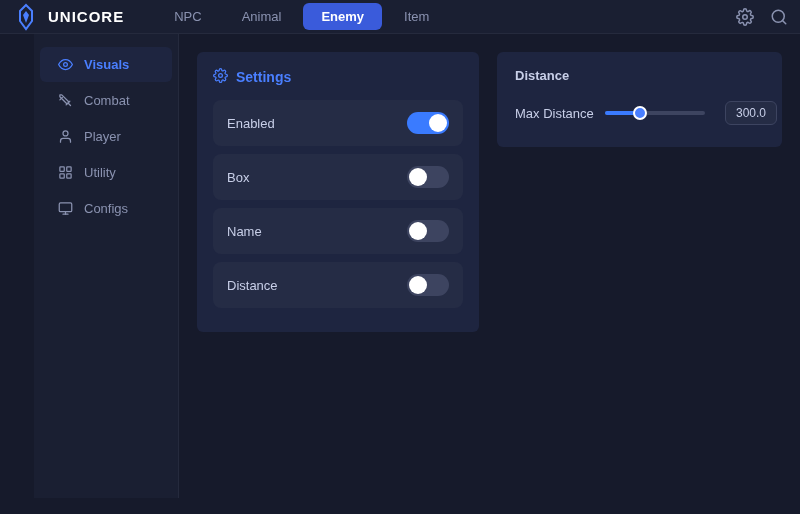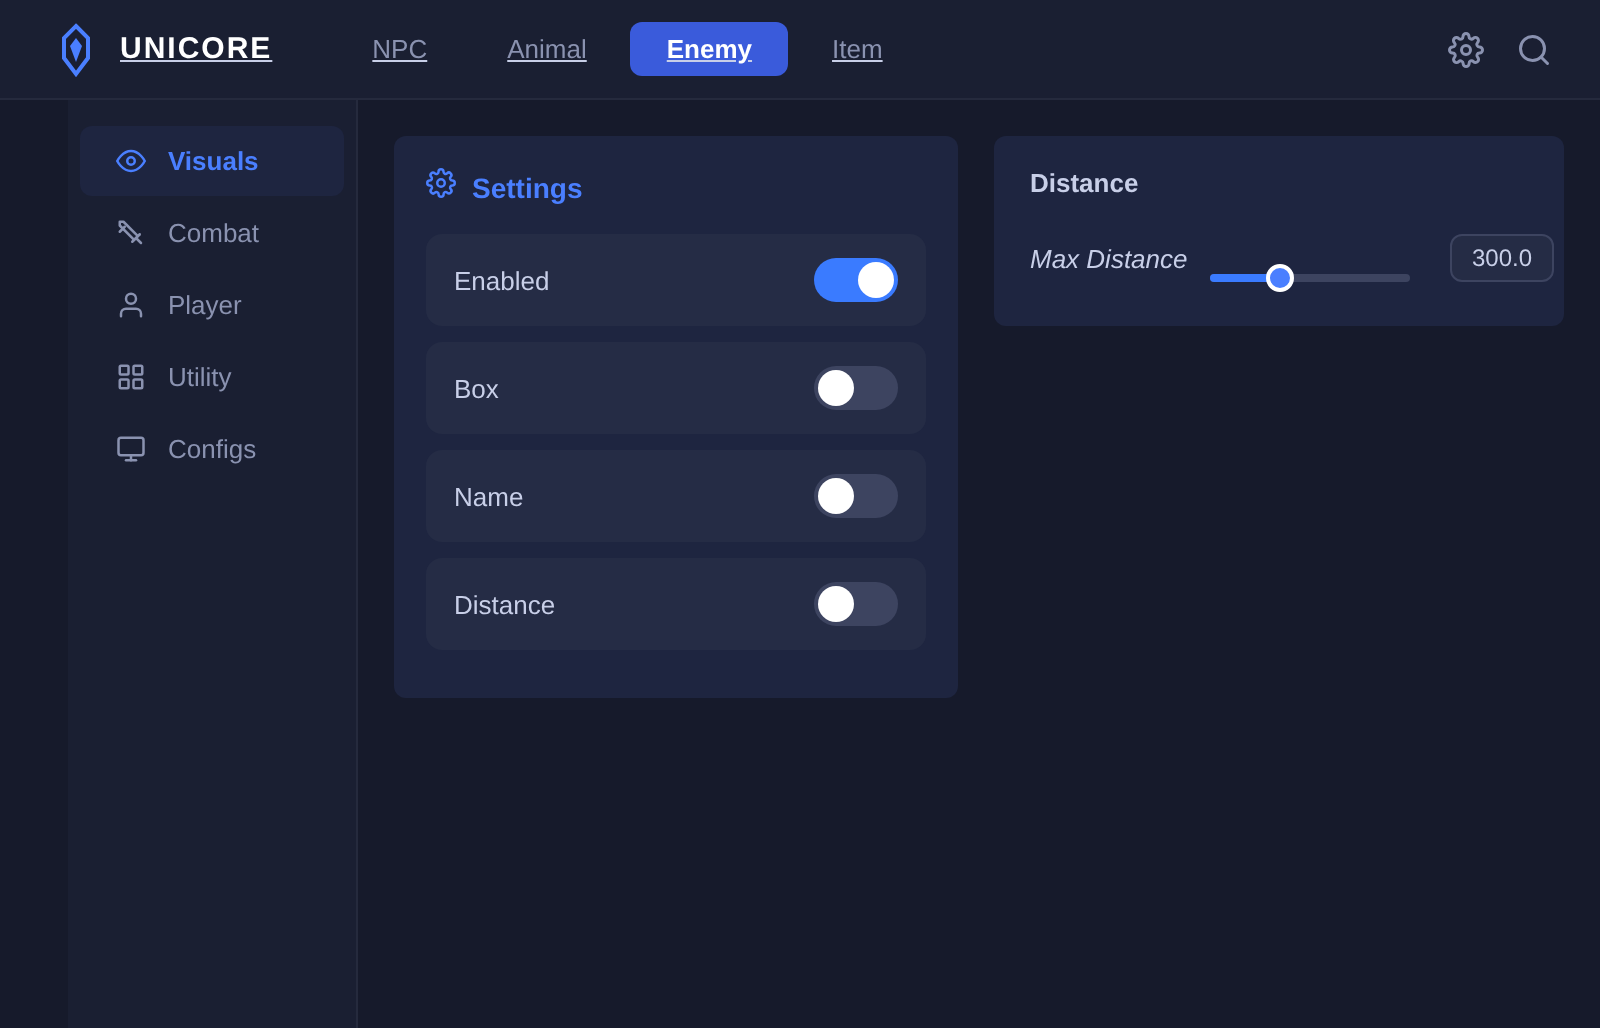--- a/index.html
+++ b/index.html
@@ -9,25 +9,24 @@
       background: #161a2b;
       font-family: 'Segoe UI', Arial, sans-serif;
       color: #c8cfe8;
       overflow: hidden;
     }
 
     
     .topnav {
       display: flex;
       align-items: center;
-      height: 50px;
+      height: 34px;
       background: #1a1f32;
       border-bottom: 1px solid #252a3d;
-      padding: 0 24px;
-      text-decoration: underline;
+      padding: 0 12px;
     }
     .logo-area {
       display: flex;
       align-items: center;
       gap: 8px;
       margin-right: 32px;
     }
     .logo-icon {
       width: 28px;
       height: 28px;
@@ -200,27 +199,26 @@
     .filter-row {
       display: flex;
       align-items: center;
       justify-content: space-between;
       padding: 6px 2px;
     }
     .filter-label {
       font-size: 13px;
       color: #c8cfe8;
       min-width: 90px;
-      font-style: italic;
     }
 
     
     .slider-container {
       display: flex;
-      align-items: flex-end;
+      align-items: center;
       gap: 20px;
     }
     .slider-track {
       width: 100px;
       height: 4px;
       background: #3d4460;
       border-radius: 2px;
       position: relative;
     }
     .slider-fill {

